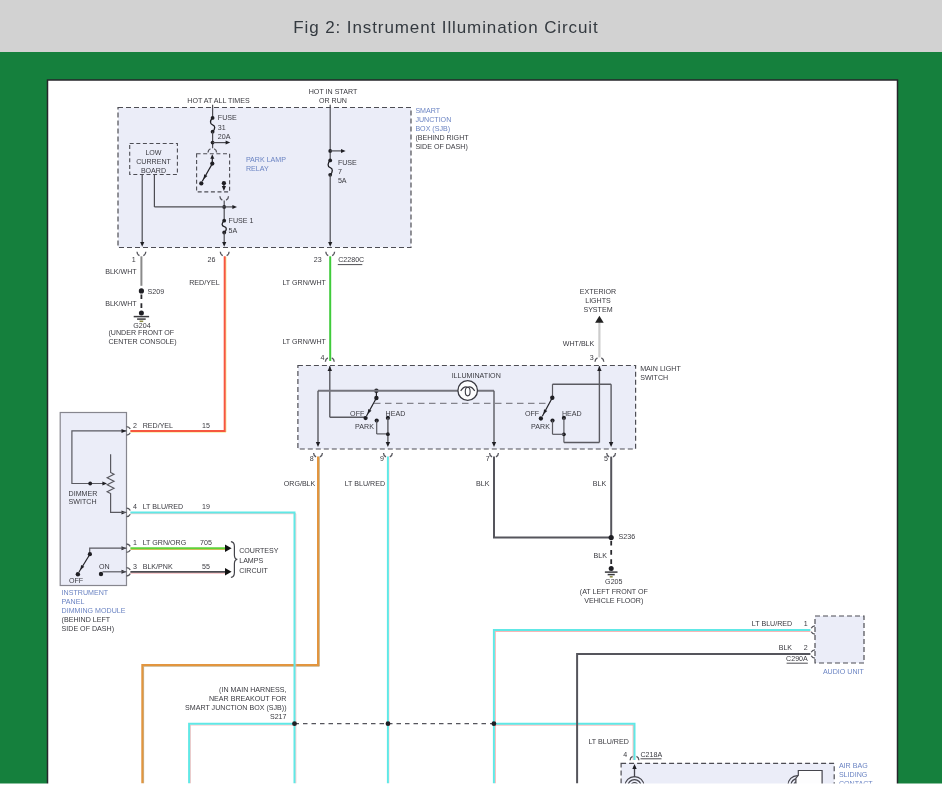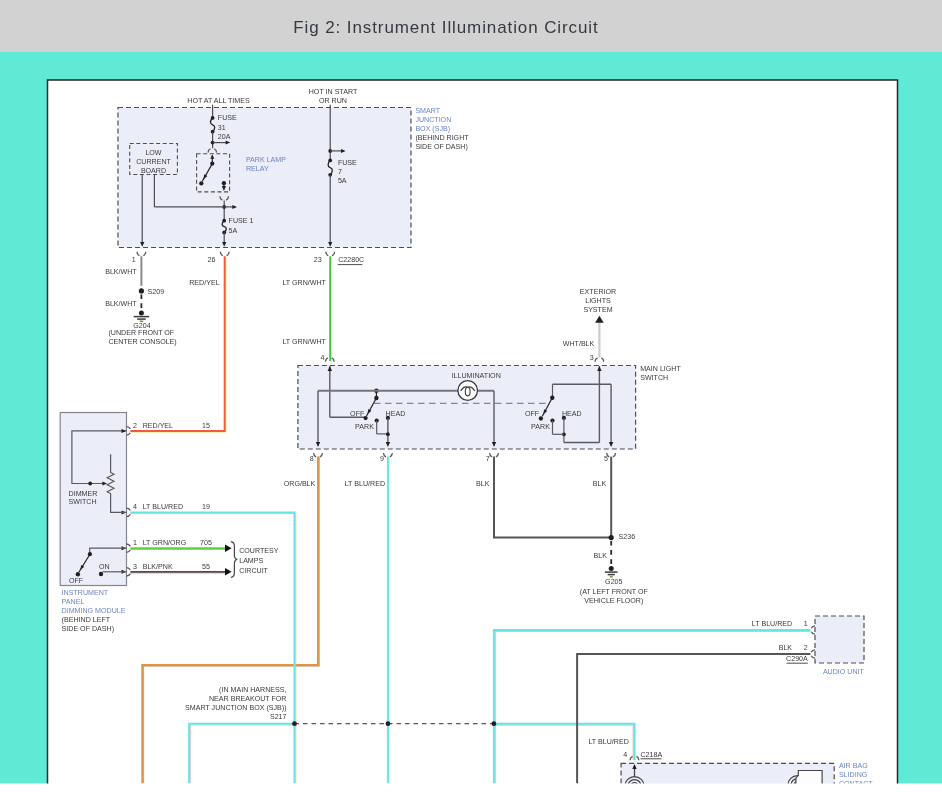--- a/index.html
+++ b/index.html
@@ -1,18 +1,18 @@
 <!DOCTYPE html>
 <html><head><meta charset="utf-8">
 <style>
 html,body{margin:0;padding:0;background:#fff;}
 *{font-family:"Liberation Sans",sans-serif;}
 </style></head>
 <body>
-<div style="position:relative;width:942px;height:810px;overflow:hidden;background:#5eead4;">
+<div style="position:relative;width:942px;height:810px;overflow:hidden;background:#15803d;">
 <svg width="942" height="810" viewBox="0 0 942 810" shape-rendering="geometricPrecision" text-rendering="optimizeLegibility">
 <rect x="0" y="0" width="942" height="52" fill="#d2d2d2"></rect>
 <text x="446" y="32.5" font-size="17" fill="#343a40" text-anchor="middle" letter-spacing="0.9">Fig 2: Instrument Illumination Circuit</text>
 <rect x="47.5" y="80" width="850" height="712" fill="#fff" stroke="#26262b" stroke-width="1.5"></rect>
 <rect x="118" y="107.5" width="293" height="140" fill="#ebedf8" stroke="#4d4d54" stroke-width="1.2" stroke-dasharray="5,3"></rect>
 <rect x="129.7" y="143.5" width="47.7" height="31" fill="#ebedf8" stroke="#4d4d54" stroke-width="1.1" stroke-dasharray="4,2.6"></rect>
 <rect x="196.6" y="153.8" width="33" height="38.1" fill="#ebedf8" stroke="#4d4d54" stroke-width="1.1" stroke-dasharray="4,2.6"></rect>
 <rect x="297.9" y="365.5" width="337.7" height="83.5" fill="#ebedf8" stroke="#4d4d54" stroke-width="1.2" stroke-dasharray="5,3"></rect>
 <rect x="60.2" y="412.5" width="66.3" height="173" fill="#ebedf8" stroke="#86868e" stroke-width="1.2"></rect>
 <rect x="815" y="616" width="49" height="47" fill="#ebedf8" stroke="#4d4d54" stroke-width="1.2" stroke-dasharray="5,3"></rect>

